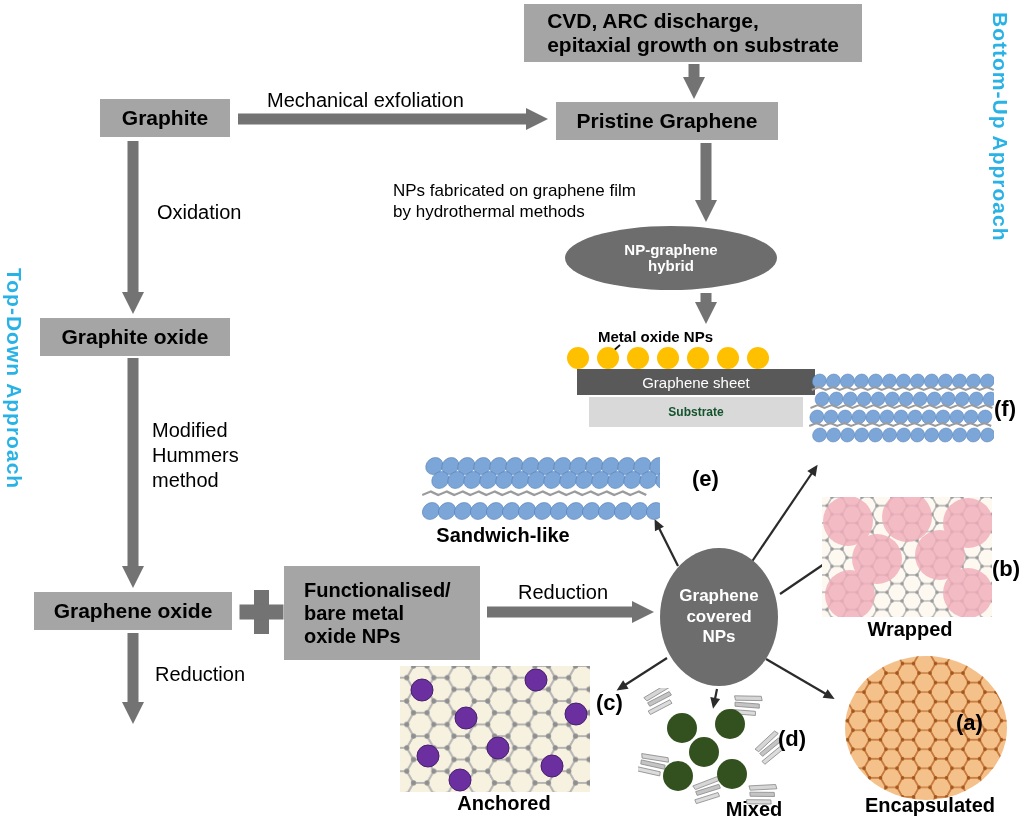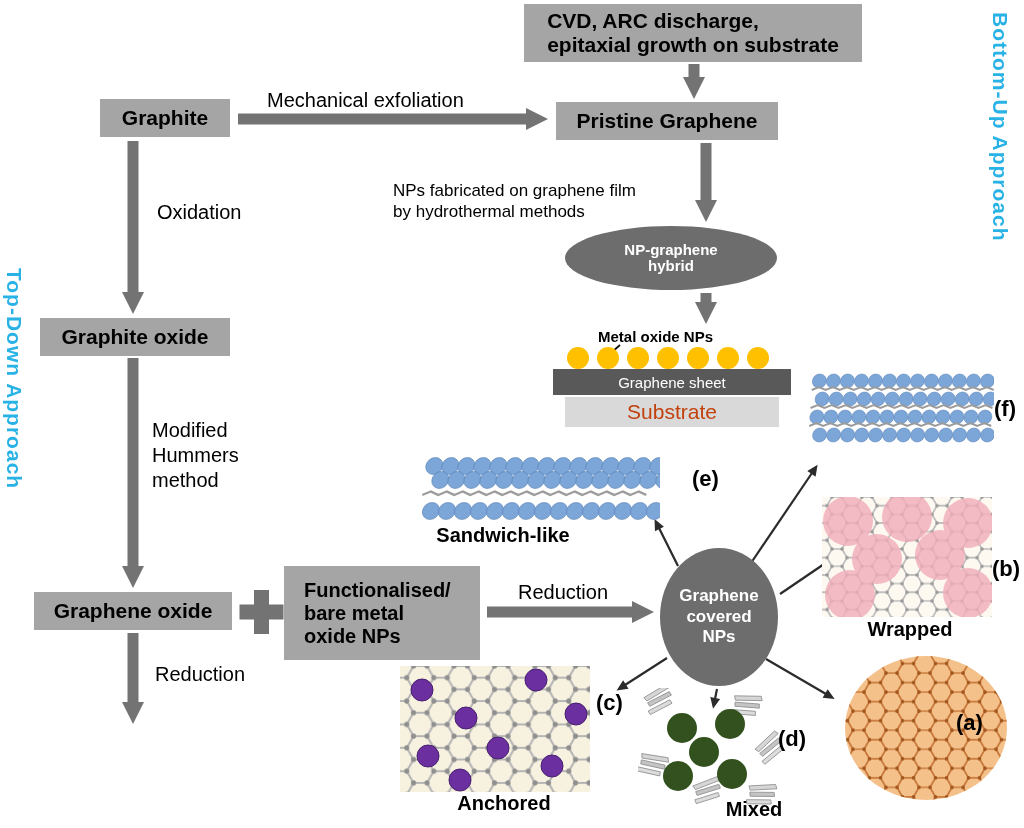--- a/index.html
+++ b/index.html
@@ -19,23 +19,23 @@
     text-align:center; white-space:pre-line;
   }
   .lbl { position:absolute; color:#000; font-size:20px; white-space:pre-line; line-height:1.25; }
   .note { position:absolute; color:#000; font-size:17px; white-space:pre-line; line-height:1.25; }
   .tag { position:absolute; color:#000; font-weight:bold; font-size:22px; }
   .cap { position:absolute; color:#000; font-weight:bold; font-size:20px; text-align:center; white-space:pre-line; }
   .vlabel {
     position:absolute; writing-mode:vertical-rl; color:#29b2e6;
     font-weight:bold; font-size:21px; letter-spacing:1px;
   }
-  .bar { position:absolute; display:flex; align-items:center; justify-content:center; }
+  .bar { position:absolute; display:flex; align-items:center; justify-content:center;margin-left:24px; }
   .bar.sheet { background:#595959; color:#fff; font-size:15px; }
-  .bar.substrate { background:#d9d9d9; color:#c2410c; font-weight:normal; font-size:21px; }
+  .bar.substrate { background:#d9d9d9; color:#14532d; font-weight:bold; font-size:12px; }
   .moxlabel { position:absolute; color:#000; font-weight:bold; font-size:15px; }
 </style>
 </head>
 <body>
 
 <div id="canvas">
 
   <svg class="abs" style="left:0;top:0" width="1024" height="828">
     <defs>
       <marker id="mBig" viewBox="0 0 24 24" refX="2" refY="12" markerWidth="24" markerHeight="26" orient="auto" markerUnits="userSpaceOnUse">
@@ -299,18 +299,19 @@
     </g>
   </svg>
 
   <div class="tag" style="left:956px;top:710px">(a)</div>
   <div class="tag" style="left:992px;top:556px">(b)</div>
   <div class="tag" style="left:596px;top:690px">(c)</div>
   <div class="tag" style="left:778px;top:726px">(d)</div>
   <div class="tag" style="left:692px;top:466px">(e)</div>
   <div class="tag" style="left:994px;top:396px">(f)</div>
 
+  <div class="cap" style="left:848px;top:794px;width:164px">Encapsulated</div>
   <div class="cap" style="left:848px;top:618px;width:124px">Wrapped</div>
   <div class="cap" style="left:442px;top:792px;width:124px">Anchored</div>
   <div class="cap" style="left:706px;top:798px;width:96px">Mixed</div>
   <div class="cap" style="left:428px;top:524px;width:150px">Sandwich-like</div>
 
 </div>
 
 </body></html>

